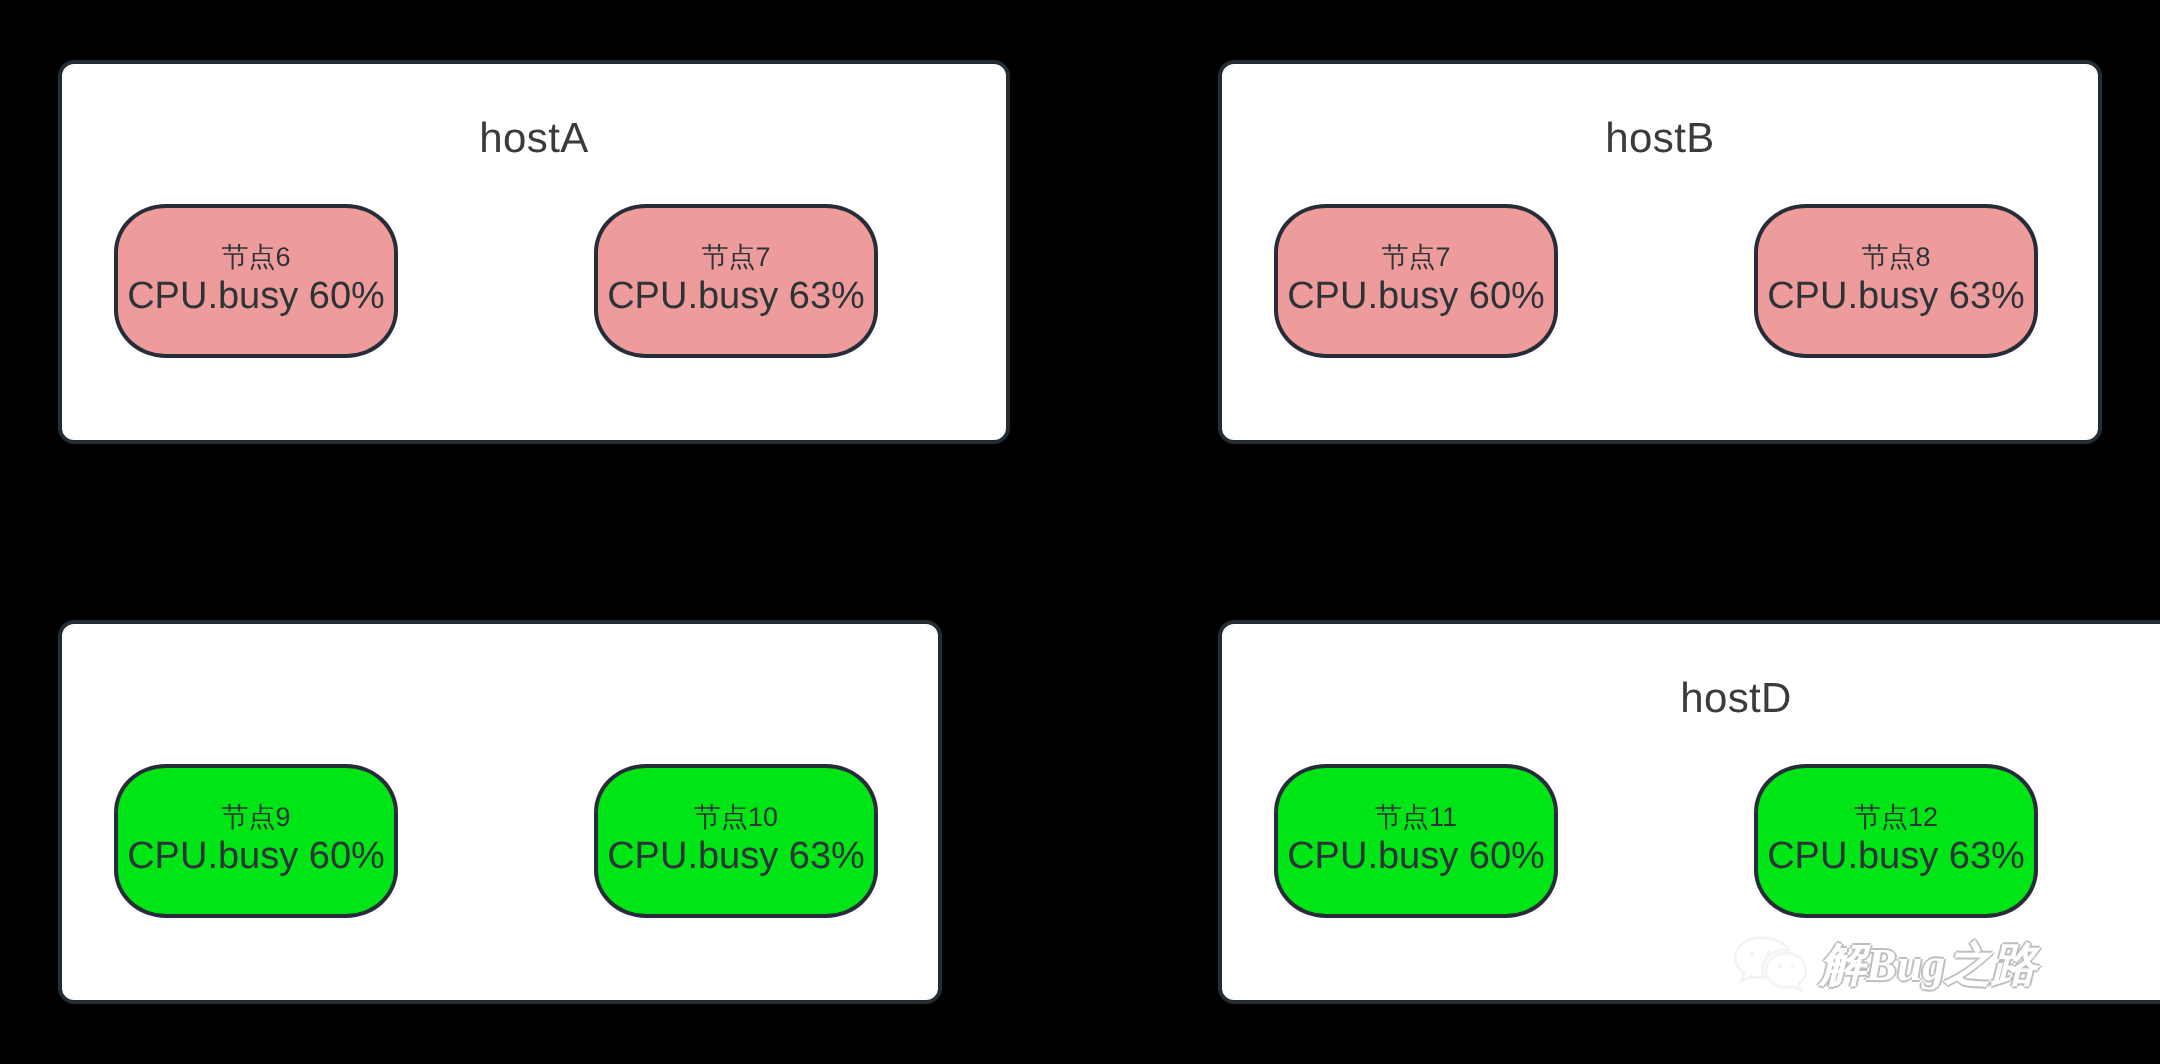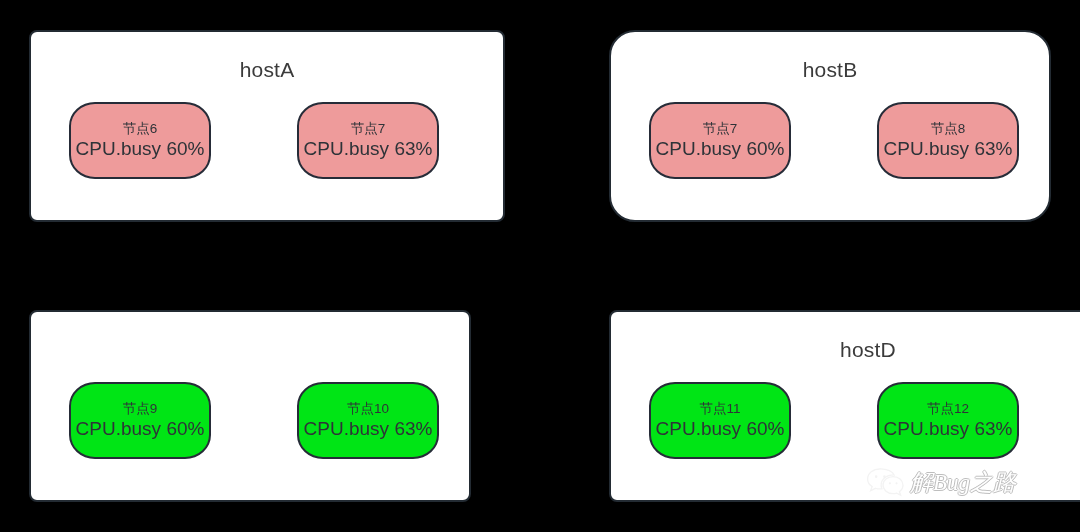--- a/index.html
+++ b/index.html
@@ -24,21 +24,21 @@
 
   
   .host-panel {
     position: absolute;
     background: #ffffff;
     border: 2px solid #232b33;
     border-radius: 8px;
     box-sizing: border-box;
   }
   .host-panel.pos-a { left: 29px;  top: 30px;  width: 476px; height: 192px; }
-  .host-panel.pos-b { left: 609px; top: 30px;  width: 442px; height: 192px; border-radius: 26px; }
+  .host-panel.pos-b { left: 609px; top: 30px;  width: 442px; height: 192px; }
   .host-panel.pos-c { left: 29px;  top: 310px; width: 442px; height: 192px; }
   .host-panel.pos-d { left: 609px; top: 310px; width: 518px; height: 192px; }
 
   .host-title {
     position: absolute;
     top: 27px;
     left: 0;
     width: 100%;
     text-align: center;
     font-size: 21px;
@@ -57,21 +57,21 @@
     border: 2.2px solid #262c38;
     border-radius: 26px / 24px;
     box-sizing: border-box;
     display: flex;
     flex-direction: column;
     align-items: center;
     justify-content: center;
     color: #2e3338;
     line-height: 1.28;
   }
-  .node.slot-left  { left: 38px;  }
+  .node.slot-left  { left: 26px;  }
   .node.slot-right { left: 266px; }
 
   .node.fill-pink  { background: #ee9b9b; }
   .node.fill-green { background: #00e515; }
 
   .node-name {
     font-size: 13.5px;
     white-space: nowrap;
   }
   .node-metric {
@@ -100,20 +100,21 @@
   .watermark-text {
     font-size: 23px;
     color: #ffffff;
     font-family: "Liberation Serif", "DejaVu Serif", serif;
     text-shadow:
        1px 0 0 #b9b9b9, -1px 0 0 #b9b9b9,
        0 1px 0 #b9b9b9, 0 -1px 0 #b9b9b9;
     letter-spacing: 0px;
     white-space: nowrap;
     font-style: italic;
+    font-weight: bold;
   }
 </style>
 </head>
 <body>
 
 <div id="canvas">
 
   <div class="host-panel pos-a">
     <div class="host-title">hostA</div>
     <div class="node fill-pink slot-left">

